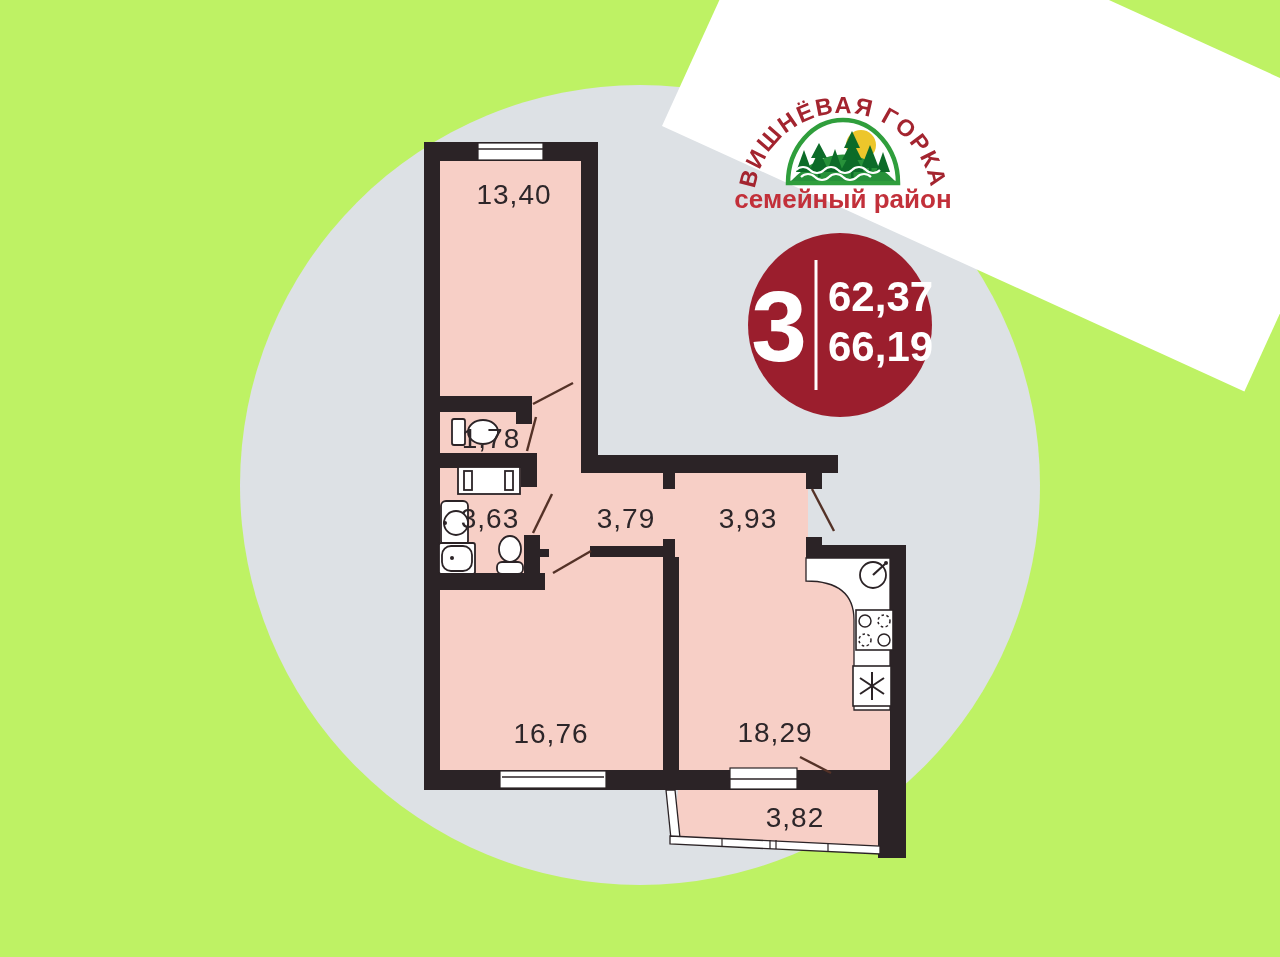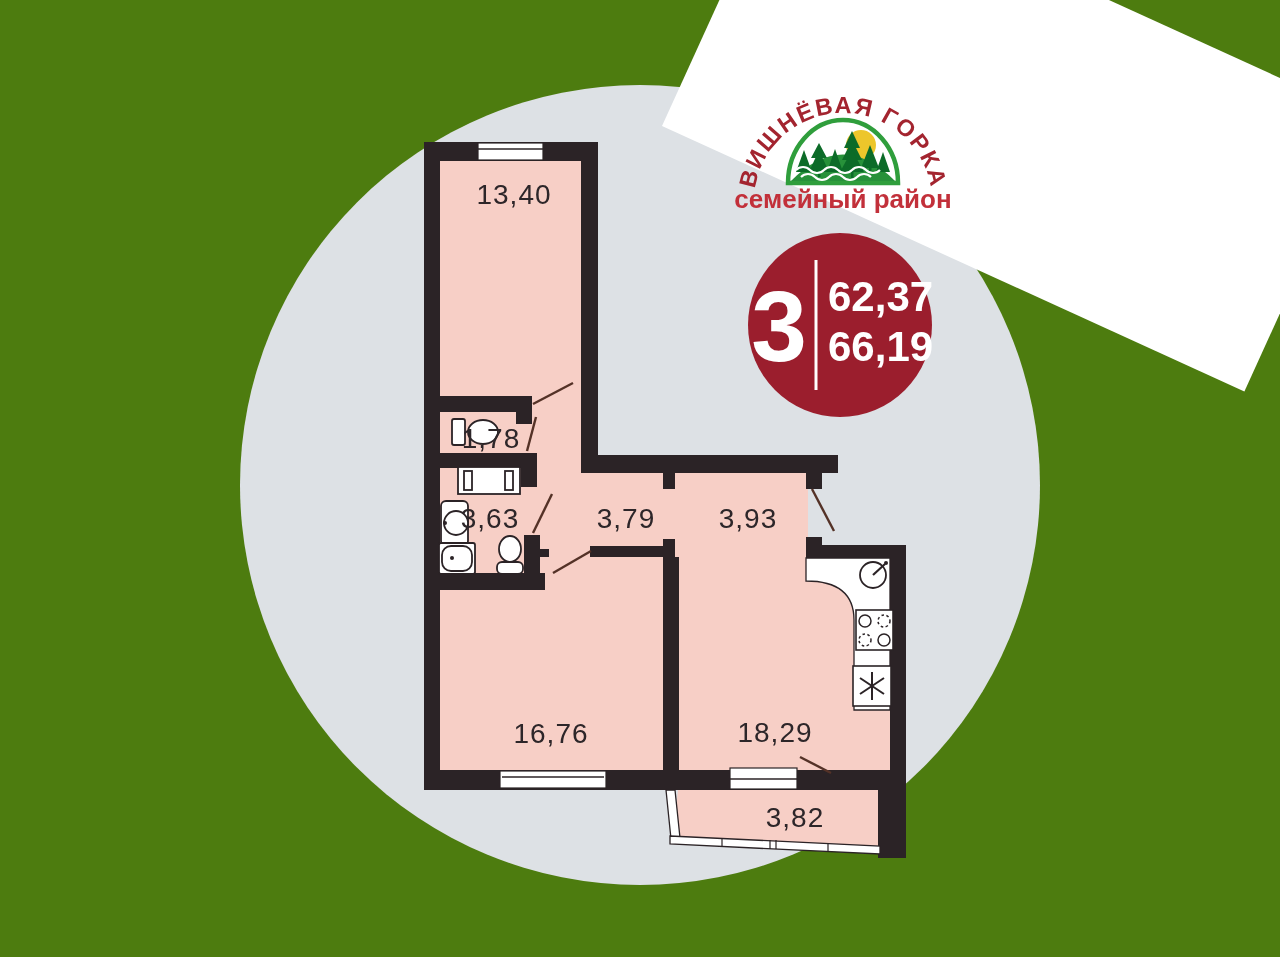--- a/index.html
+++ b/index.html
@@ -1,16 +1,16 @@
 <!DOCTYPE html>
 <html><head>
 <meta charset="utf-8">
 <style>
   html,body{margin:0;padding:0;background:#ffffff;}
-  .canvas{position:relative;width:1280px;height:957px;background:#4d7c0f;overflow:hidden;
+  .canvas{position:relative;width:1280px;height:957px;background:#bef264;overflow:hidden;
           font-family:"Liberation Sans",sans-serif;}
   svg{position:absolute;left:0;top:0;}
   svg text{font-family:"Liberation Sans",sans-serif;}
   .area-label{font-size:28px;fill:#2d2629;letter-spacing:1px;}
   .badge-num{fill:#ffffff;font-weight:bold;}
   .wall{fill:#2b2326;}
   .fixture{fill:#ffffff;stroke:#2b2326;stroke-width:1.8;}
   .swing{stroke:#543227;stroke-width:2.4;fill:none;}
   .winline{stroke:#2b2326;stroke-width:1.4;}
 </style>

